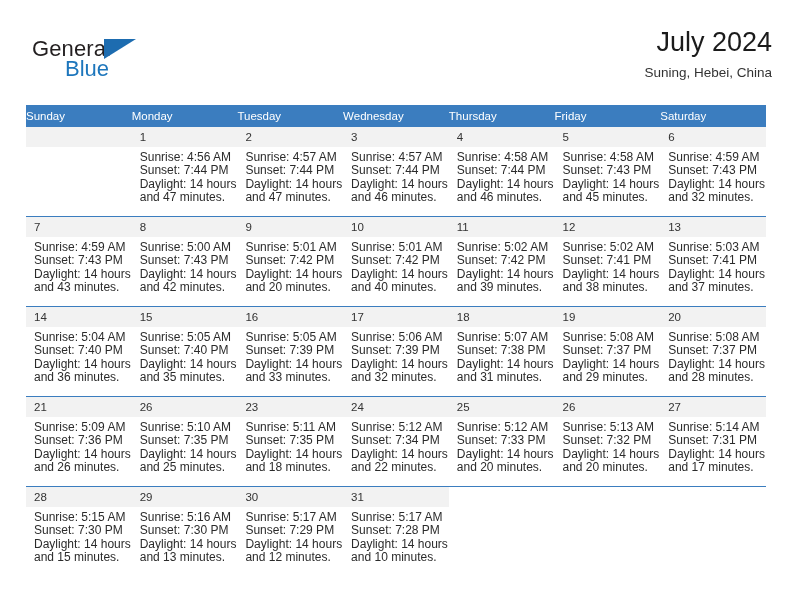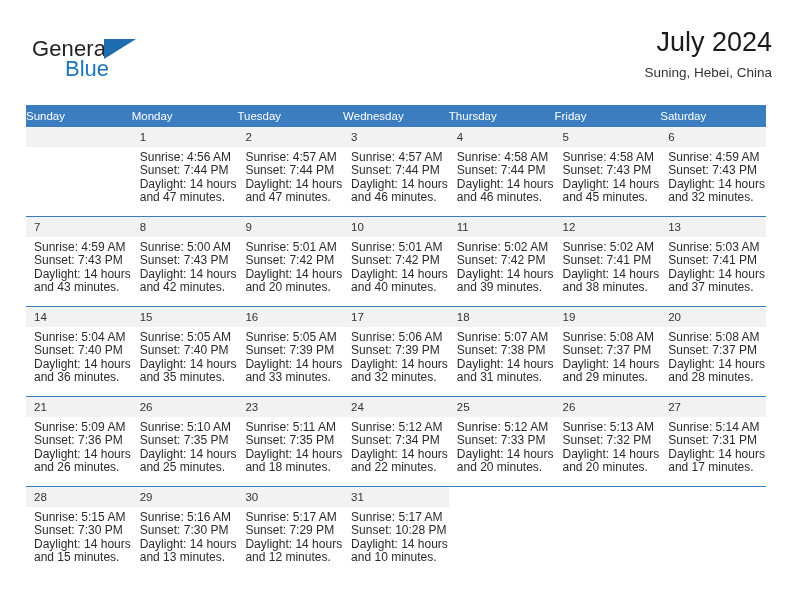--- a/index.html
+++ b/index.html
@@ -515,21 +515,21 @@
                 <div>Daylight: 14 hours</div>
                 <div>and 12 minutes.</div>
               </div>
             </div>
           </td>
           <td>
             <div class="cell">
               <div class="daynum">31</div>
               <div class="info">
                 <div>Sunrise: 5:17 AM</div>
-                <div>Sunset: 10:28 PM</div>
+                <div>Sunset: 7:28 PM</div>
                 <div>Daylight: 14 hours</div>
                 <div>and 10 minutes.</div>
               </div>
             </div>
           </td>
           <td>
             <div class="cell blank">
               <div class="daynum">&nbsp;</div>
             </div>
           </td>

